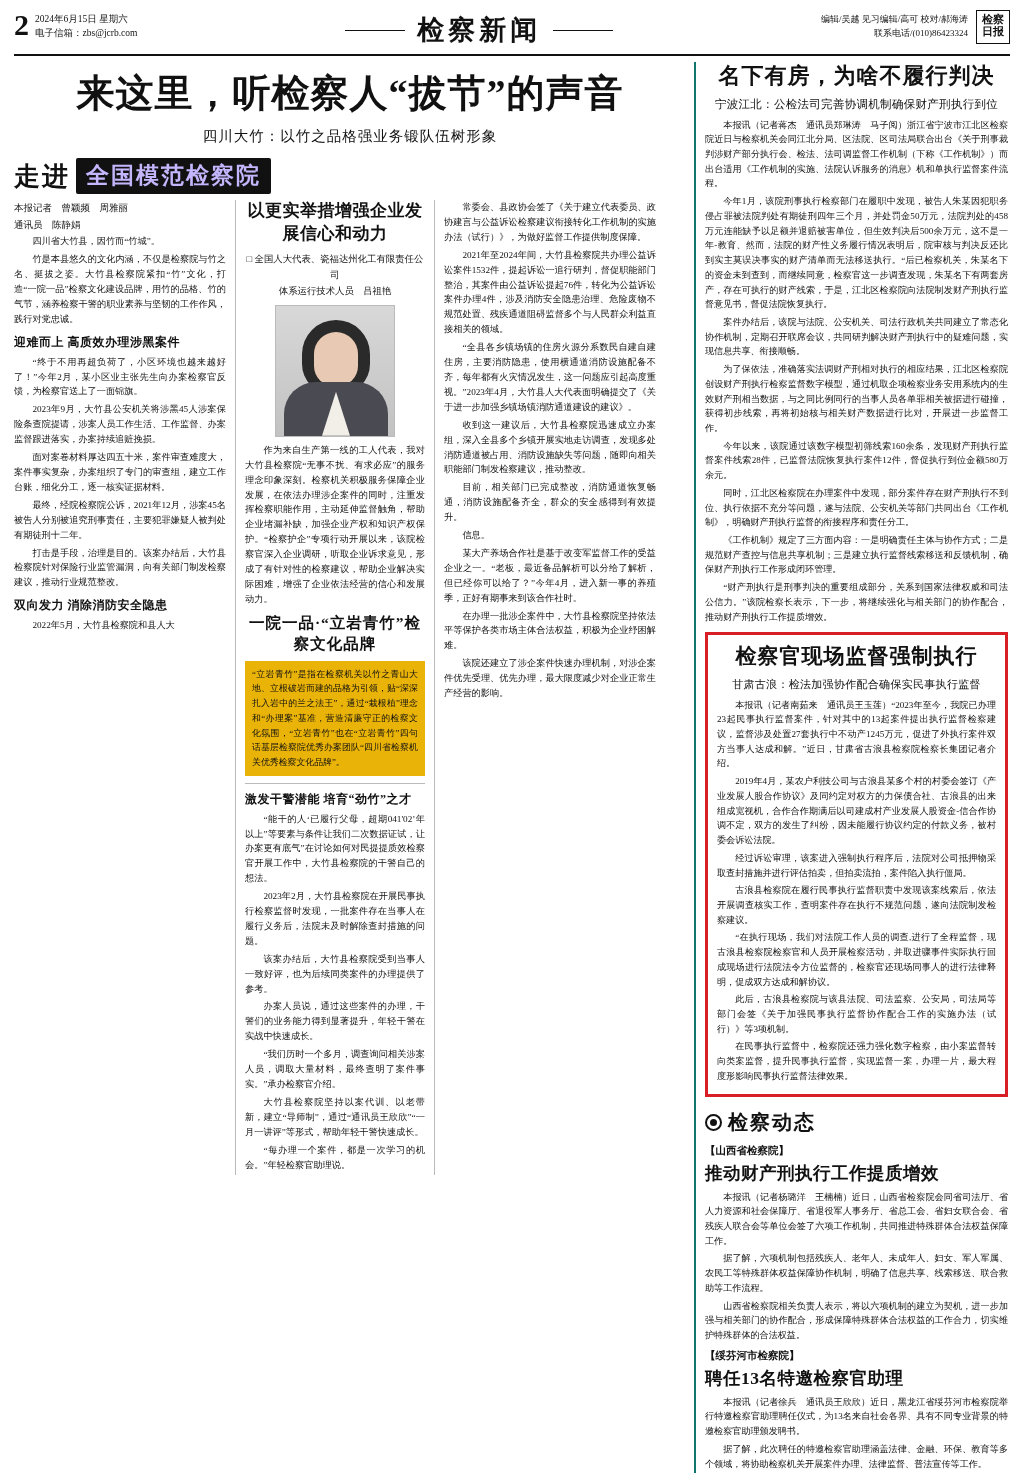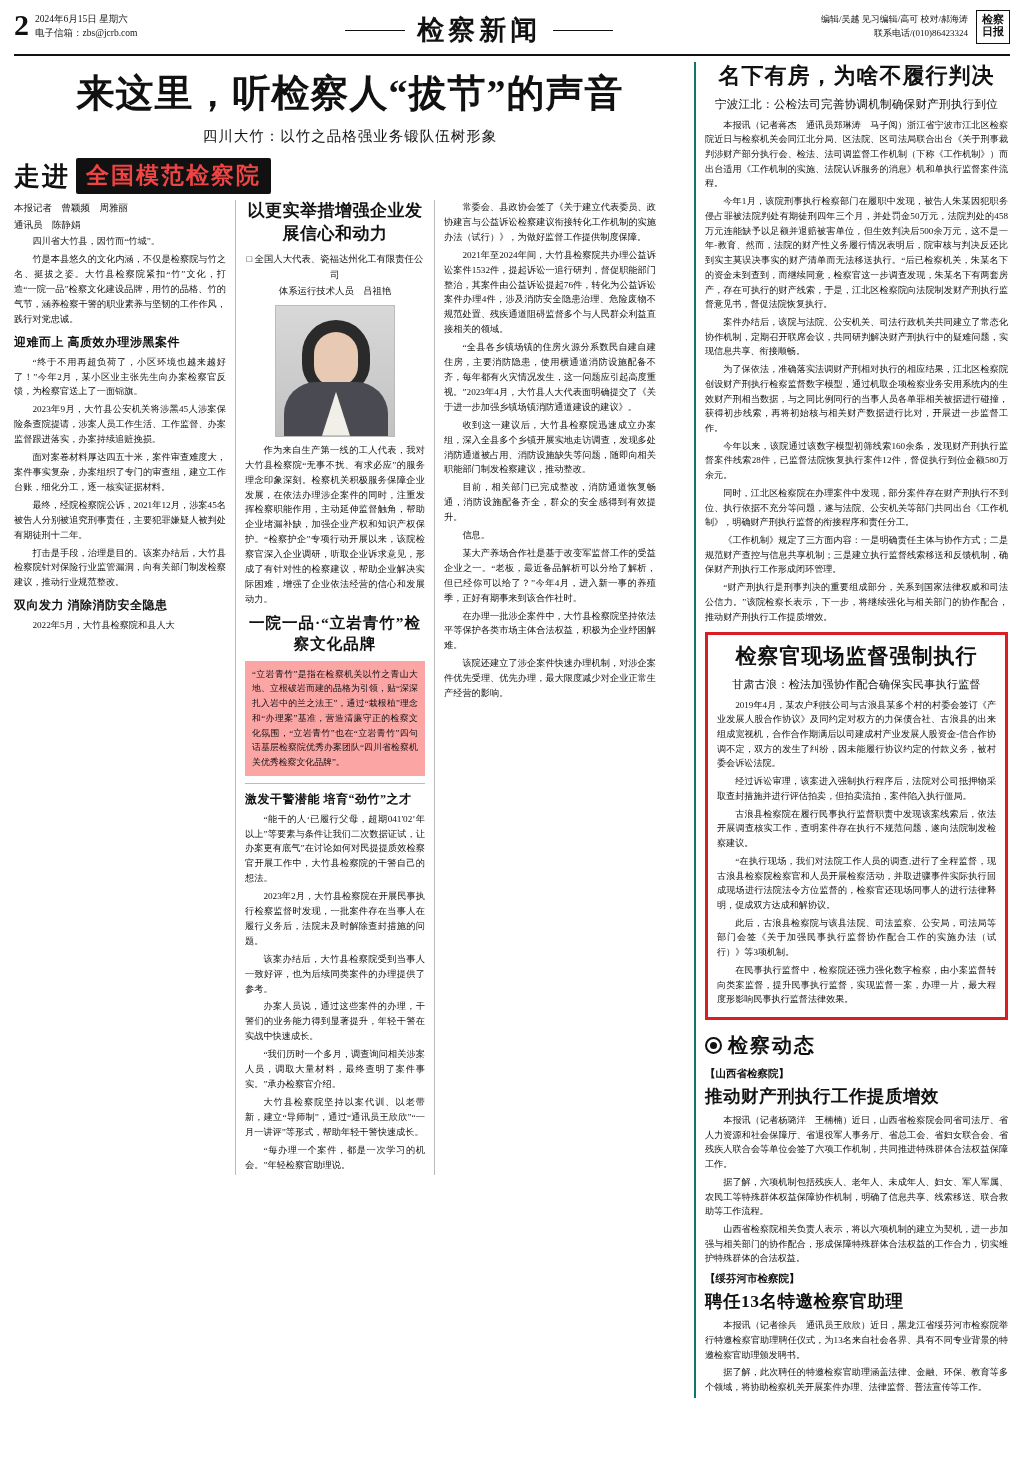--- a/index.html
+++ b/index.html
@@ -119,21 +119,21 @@
     gap: 6px;
   }
   .band-a {
     font-size: 26px;
     font-weight: bold;
     letter-spacing: 2px;
   }
   .band-b {
     font-size: 23px;
     font-weight: bold;
-    color: #ef4444;
+    color: #c4b5fd;
     background: #111;
     padding: 2px 10px 3px;
     letter-spacing: 2px;
     border-radius: 2px;
   }
 
   
   .three-col {
     display: flex;
     gap: 9px;
@@ -195,21 +195,21 @@
     background:#f2efe8; clip-path: polygon(50% 0, 100% 100%, 0 100%);
   }
   .feat-banner {
     font-size: 15.5px;
     font-weight: bold;
     text-align: center;
     letter-spacing: 1px;
     margin: 6px 0 6px;
   }
   .gray-box {
-    background: #fca5a5;
+    background: #eab308;
     padding: 6px 7px;
     font-size: 8.9px;
     line-height: 1.65;
     text-align: justify;
     margin-bottom: 6px;
   }
 
   hr.thin { border: none; border-top: 1px solid #bbb; margin: 7px 0; }
 
   
@@ -371,20 +371,21 @@
           <p>同时，江北区检察院在办理案件中发现，部分案件存在财产刑执行不到位、执行依据不充分等问题，遂与法院、公安机关等部门共同出台《工作机制》，明确财产刑执行监督的衔接程序和责任分工。</p>
           <p>《工作机制》规定了三方面内容：一是明确责任主体与协作方式；二是规范财产查控与信息共享机制；三是建立执行监督线索移送和反馈机制，确保财产刑执行工作形成闭环管理。</p>
           <p>“财产刑执行是刑事判决的重要组成部分，关系到国家法律权威和司法公信力。”该院检察长表示，下一步，将继续强化与相关部门的协作配合，推动财产刑执行工作提质增效。</p>
         </div>
       </div>
 
       <div class="redbox">
         <div class="r-title">检察官现场监督强制执行</div>
         <div class="r-sub">甘肃古浪：检法加强协作配合确保实民事执行监督</div>
         <div class="r-body">
+          <p>本报讯（记者南茹来　通讯员王玉莲）“2023年至今，我院已办理23起民事执行监督案件，针对其中的13起案件提出执行监督检察建议，监督涉及处置27套执行中不动产1245万元，促进了外执行案件双方当事人达成和解。”近日，甘肃省古浪县检察院检察长集团记者介绍。</p>
           <p>2019年4月，某农户利技公司与古浪县某多个村的村委会签订《产业发展人股合作协议》及同约定对权方的力保债合社、古浪县的出来组成宽视机，合作合作期满后以司建成村产业发展人股资金-信合作协调不定，双方的发生了纠纷，因未能履行协议约定的付款义务，被村委会诉讼法院。</p>
           <p>经过诉讼审理，该案进入强制执行程序后，法院对公司抵押物采取查封措施并进行评估拍卖，但拍卖流拍，案件陷入执行僵局。</p>
           <p>古浪县检察院在履行民事执行监督职责中发现该案线索后，依法开展调查核实工作，查明案件存在执行不规范问题，遂向法院制发检察建议。</p>
           <p>“在执行现场，我们对法院工作人员的调查,进行了全程监督，现古浪县检察院检察官和人员开展检察活动，并取进骤事件实际执行回成现场进行法院法令方位监督的，检察官还现场同事人的进行法律释明，促成双方达成和解协议。</p>
           <p>此后，古浪县检察院与该县法院、司法监察、公安局，司法局等部门会签《关于加强民事执行监督协作配合工作的实施办法（试行）》等3项机制。</p>
           <p>在民事执行监督中，检察院还强力强化数字检察，由小案监督转向类案监督，提升民事执行监督，实现监督一案，办理一片，最大程度形影响民事执行监督法律效果。</p>
         </div>
       </div>
 
       <div class="dyn-head">

